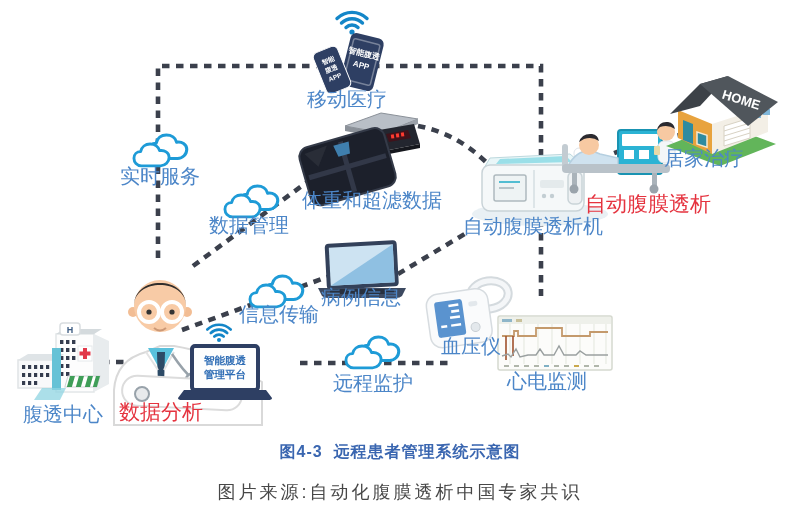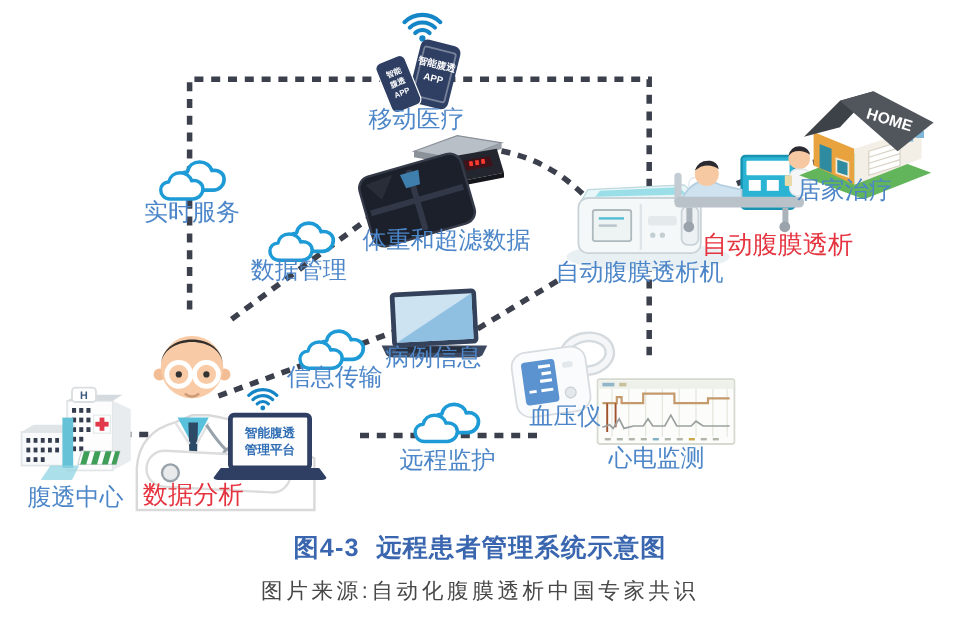--- a/index.html
+++ b/index.html
@@ -8,21 +8,21 @@
   svg text{user-select:none;}
   .dash{fill:none;stroke:#3b404c;stroke-width:4.6;stroke-dasharray:7.5 6.5;}
   .dash-sparse{fill:none;stroke:#3b404c;stroke-width:4.6;stroke-dasharray:7 26;}
   .wifi path{fill:none;stroke:#1486c8;stroke-width:3.4;stroke-linecap:round;}
   .wifi circle{fill:#1486c8;}
   .cloudshape{fill:#ffffff;stroke:#1e9bd7;stroke-width:3;stroke-linejoin:round;}
   .lbl{font-family:"Liberation Serif",serif;font-size:20px;fill:#4c86c8;text-anchor:middle;}
   .lbl-red{font-family:"Liberation Serif",serif;font-size:21px;fill:#e5333f;text-anchor:middle;}
   .tinywhite{font-family:"Liberation Sans",sans-serif;font-weight:bold;fill:#ffffff;text-anchor:middle;}
   .fig-caption{position:absolute;top:442px;left:0;width:100%;text-align:center;
-      color:#3a66b0;font-weight:bold;font-size:21px;letter-spacing:1px;white-space:pre;}
+      color:#3a66b0;font-weight:bold;font-size:16px;letter-spacing:1px;white-space:pre;}
   .fig-source{position:absolute;top:480px;left:0;width:100%;text-align:center;
       color:#474747;font-size:18px;font-family:Liberation Sans, sans-serif;letter-spacing:3px;}
 </style>
 </head>
 <body>
 
 <div id="stage">
 <svg width="800" height="438" viewBox="0 0 800 438">
   <defs>
     <g id="cloud-pair">

